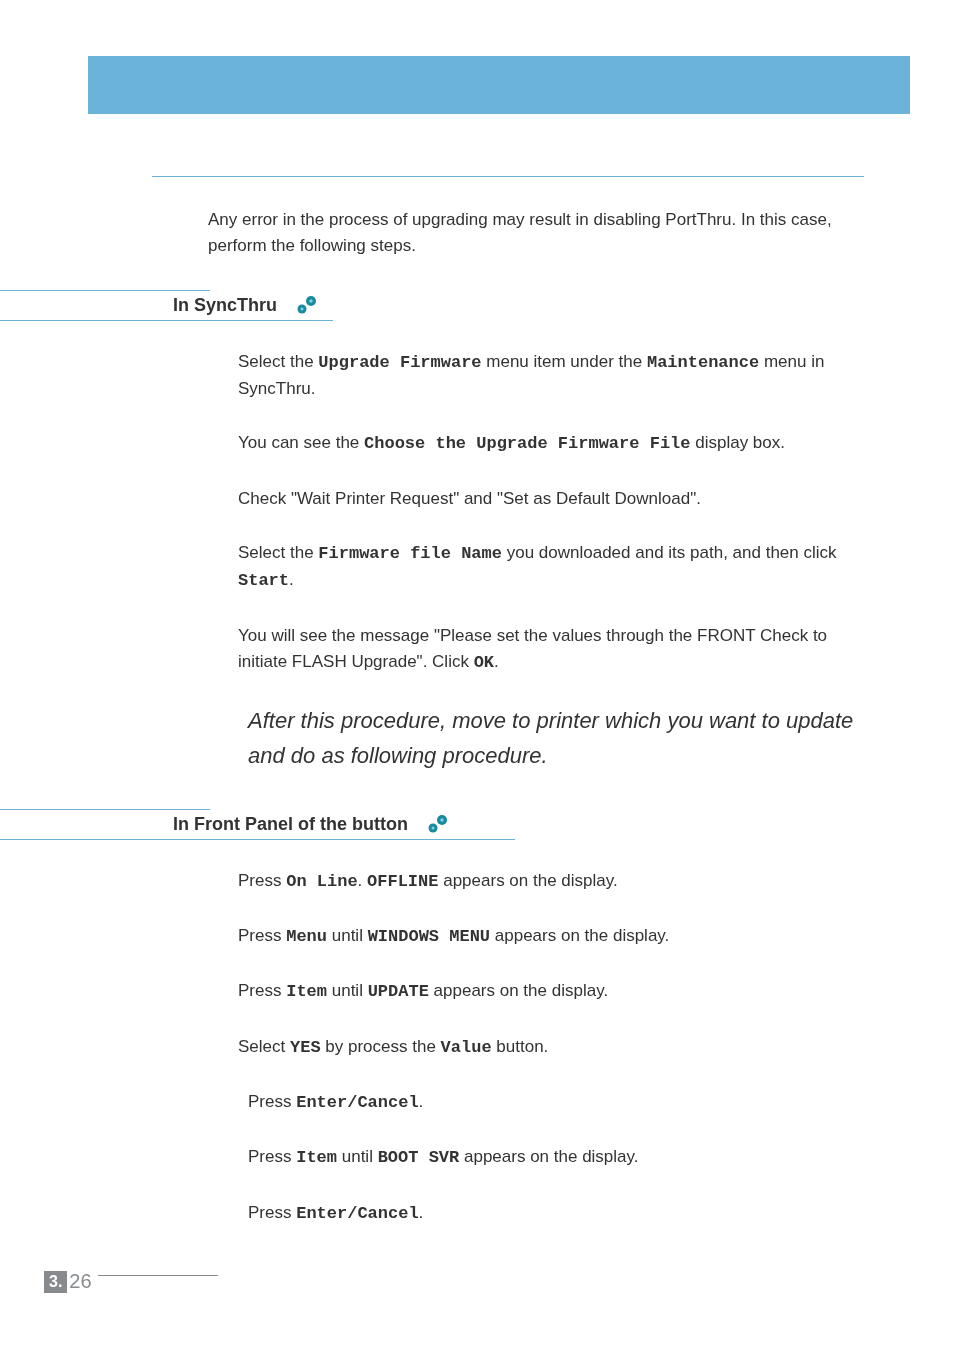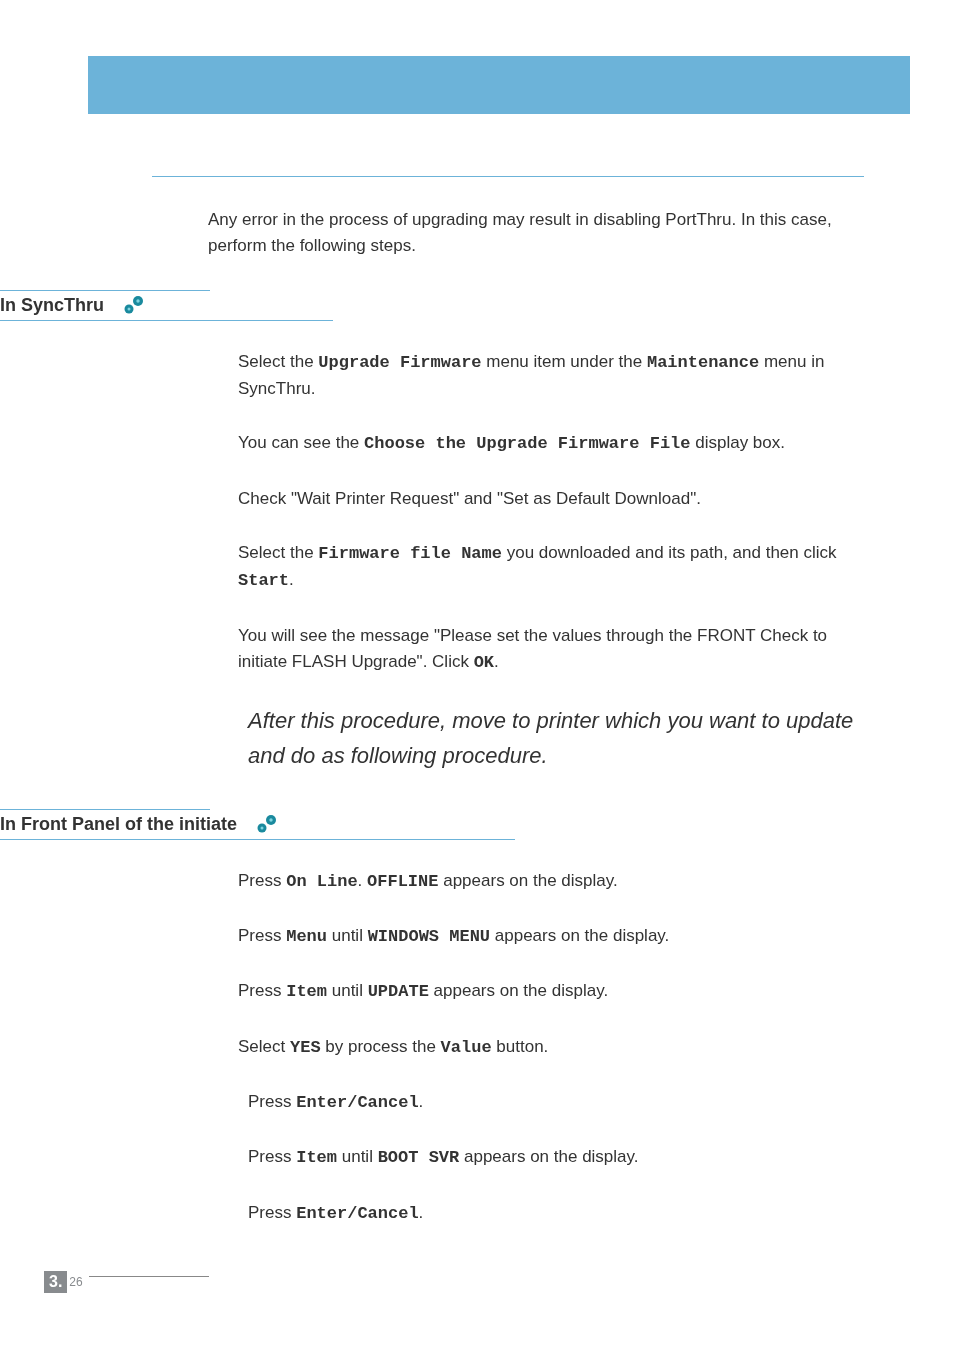--- a/index.html
+++ b/index.html
@@ -46,24 +46,26 @@
     }
     .section-heading-wrap .top-line {
       border-top: 1px solid #6CB3D9;
       margin-left: 0;
       width: 210px;
     }
     .section-heading {
       font-size: 18px;
       font-weight: bold;
       color: #333;
+      padding-left: 152px;
       padding-top: 4px;
       padding-bottom: 4px;
       display: flex;
       align-items: center;
+      margin-left: 21px;
     }
     .section-heading-wrap .bottom-line {
       border-top: 1px solid #6CB3D9;
       margin-left: 0;
     }
     .bottom-line.w1 {
       width: 333px;
     }
     .bottom-line.w2 {
       width: 515px;
@@ -109,21 +111,21 @@
     }
     .page-number-box {
       background: #888B8E;
       color: #fff;
       font-weight: bold;
       font-size: 16px;
       padding: 2px 5px;
     }
     .page-number-sub {
       color: #888B8E;
-      font-size: 12px;
+      font-size: 20px;
       margin-left: 2px;
       text-align: right;
     }
     .page-number-line {
       border-top: 1px solid #888;
       width: 120px;
       margin-left: 6px;
       margin-top: -12px;
     }
   </style>
@@ -168,21 +170,21 @@
     <p class="step">
       <span>You will see the message "Please set the values through the FRONT Check to initiate FLASH Upgrade". Click </span><span class="bold">OK</span><span>.</span>
     </p>
   </div>
 
   <p class="note">After this procedure, move to printer which you want to update and do as following procedure.</p>
 
   <div class="section-heading-wrap">
     <div class="top-line"></div>
     <div class="section-heading">
-      <span>In Front Panel of the initiate</span>
+      <span>In Front Panel of the button</span>
       <span class="icon-bubble">
         <svg viewBox="0 0 22 20">
           <circle cx="7" cy="14" r="4.5" fill="#1A8A9E"></circle>
           <circle cx="7" cy="14" r="1.5" fill="#7FD4E0"></circle>
           <circle cx="16" cy="6" r="5" fill="#1A8A9E"></circle>
           <circle cx="16" cy="6" r="1.7" fill="#7FD4E0"></circle>
         </svg>
       </span>
     </div>
     <div class="bottom-line w2"></div>

